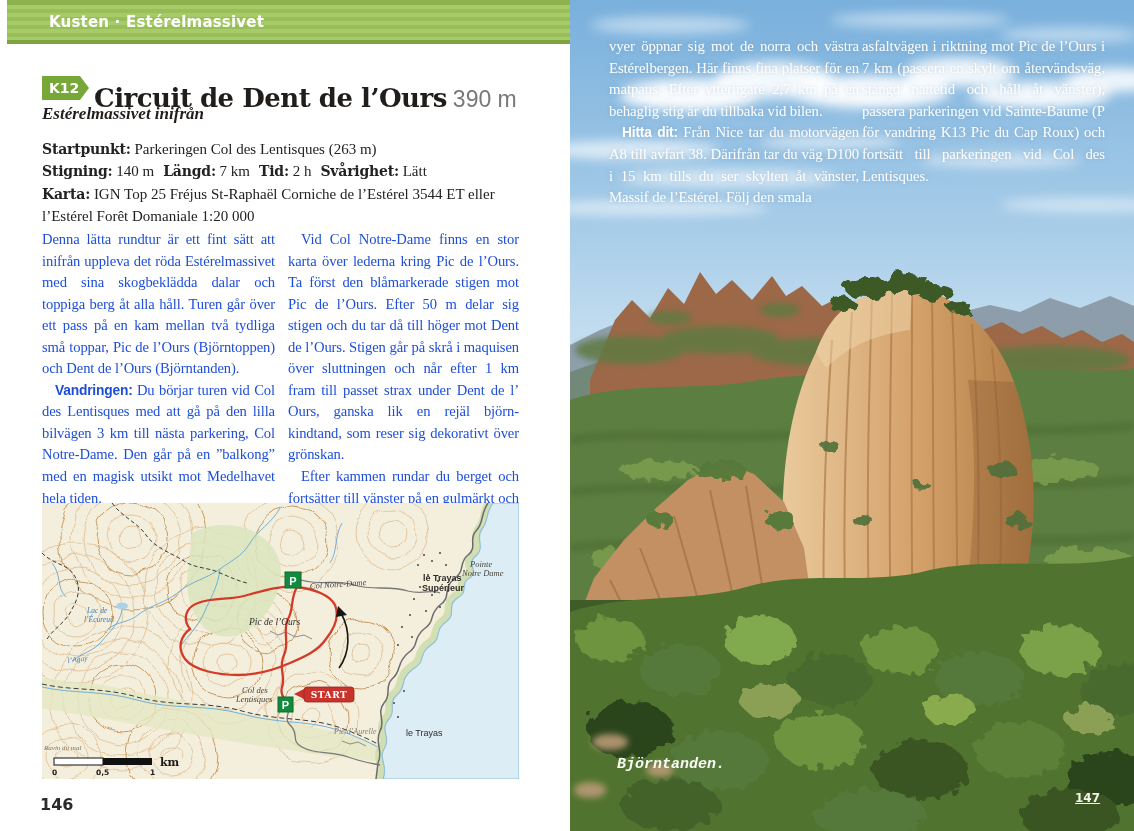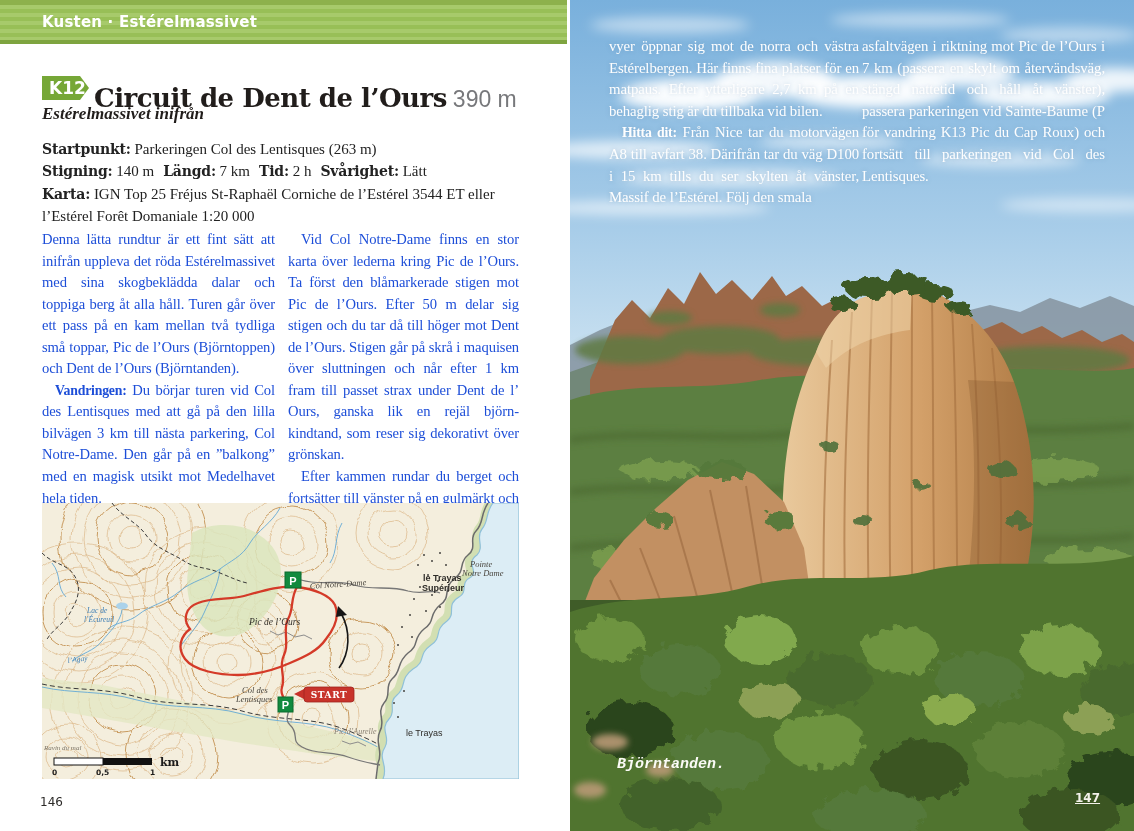--- a/index.html
+++ b/index.html
@@ -1,48 +1,48 @@
 <!DOCTYPE html>
 <html><head>
 <meta charset="utf-8">
 <style>
   html,body{margin:0;padding:0;background:#e8e8e8;}
   .spread{position:relative;width:1134px;height:831px;background:#ffffff;overflow:hidden;
           font-family:"Liberation Serif",serif;color:#1d1b19;}
   
   .page-left{position:absolute;left:0;top:0;width:567px;height:831px;background:#fff;}
-  .band{position:absolute;left:0;top:0;width:567px;height:44px;
+  .band{position:absolute;left:7px;top:0;width:567px;height:44px;
         background:repeating-linear-gradient(180deg,#a7ca6b 0 4px,#98bf57 4px 8px);
         border-top:5px solid #8db14c;border-bottom:4px solid #7ea43f;box-sizing:border-box;}
   .band span{position:absolute;left:42px;top:8px;font-family:"DejaVu Sans",sans-serif;
         font-weight:bold;font-size:15px;color:#ffffff;letter-spacing:.2px;}
   .badge{position:absolute;left:42px;top:76px;width:47px;height:24px;background:#76a737;
         clip-path:polygon(0 0,38px 0,47px 50%,38px 100%,0 100%);
-        color:#fff;font-family:"DejaVu Sans",sans-serif;font-weight:bold;font-size:17px;
+        color:#fff;font-family:"DejaVu Sans",sans-serif;font-weight:bold;font-size:14px;
         line-height:24px;text-align:left;padding-left:7px;box-sizing:border-box;}
   .title{position:absolute;left:94px;top:66px;font-family:"DejaVu Serif",serif;font-weight:bold;
         font-size:26px;letter-spacing:-.5px;color:#211d1b;white-space:nowrap;}
   .title .elev{font-family:"Liberation Sans",sans-serif;font-weight:normal;color:#77787b;
         font-size:23px;letter-spacing:0;margin-left:6px;}
   .subtitle{position:absolute;left:42px;top:90px;font-family:"Liberation Serif",serif;
         font-style:italic;font-weight:bold;font-size:17px;color:#211d1b;}
   .facts{position:absolute;left:42px;top:138px;width:462px;font-size:15px;line-height:22.4px;color:#222;}
   .facts p{margin:0;}
   .facts b{font-family:"DejaVu Serif",serif;font-size:14px;letter-spacing:-.2px;}
   .facts .gap{display:inline-block;width:9px;}
   .col{position:absolute;top:229px;font-size:14.6px;line-height:21.55px;text-align:justify;
         letter-spacing:-.1px;color:#1d4ed8;}
   .col p{margin:0;}
   .col .ind{text-indent:13px;}
-  .col b,.pcol b{font-family:Liberation Serif, serif;font-size:13.8px;letter-spacing:-.2px;}
+  .col b,.pcol b{font-family:Liberation Sans, sans-serif;font-size:13.8px;letter-spacing:-.2px;}
   .col1{left:42px;width:233px;}
   .col2{left:288px;width:231px;}
   .map{position:absolute;left:42px;top:503px;width:477px;height:276px;}
   .pageno-left{position:absolute;left:40px;top:795px;font-family:"DejaVu Sans",sans-serif;
-        font-weight:normal;font-size:12px;color:#2c2a28;}
+        font-weight:bold;font-size:16px;color:#2c2a28;}
   
   .page-right{position:absolute;left:570px;top:0;width:564px;height:831px;overflow:hidden;background:#9cc3e2;}
   .photo-svg{position:absolute;left:0;top:0;}
   .pcol{position:absolute;top:36px;font-size:14.8px;line-height:21.6px;text-align:justify;
         color:#fefefe;letter-spacing:-.1px;text-shadow:0 0 4px rgba(90,130,170,.35);}
   .pcol p{margin:0;}
   .pcol .ind{text-indent:13px;}
   .pcol1{left:39px;width:250px;}
   .pcol2{left:292px;width:243px;}
   .caption{position:absolute;left:47px;top:756px;font-family:Liberation Mono, monospace;

